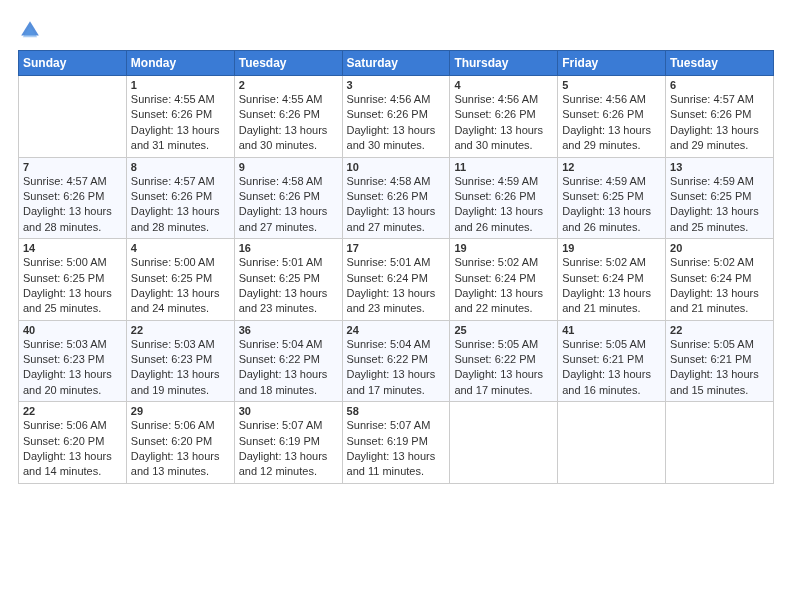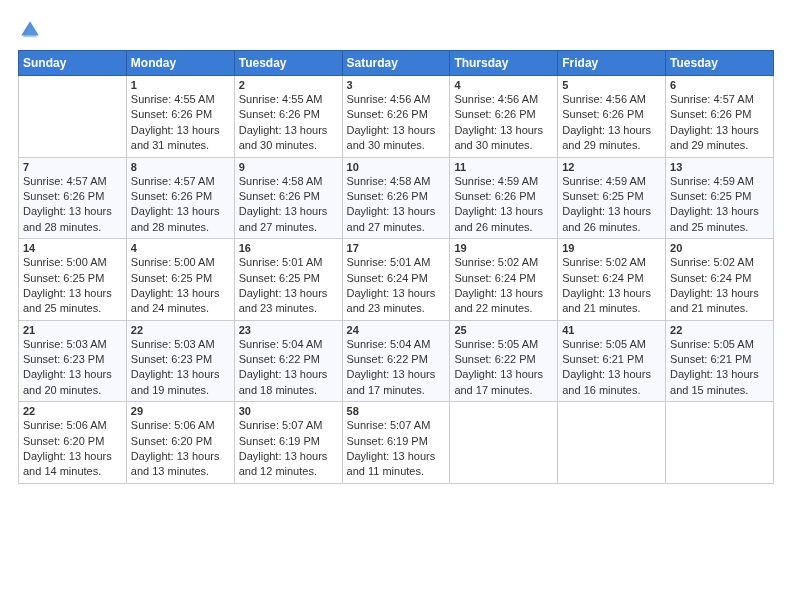--- a/index.html
+++ b/index.html
@@ -269,35 +269,35 @@
           <td>
             <span class="day-number">20</span>
             <div class="day-info" style="white-space: pre-line;">Sunrise: 5:02 AM
 Sunset: 6:24 PM
 Daylight: 13 hours
 and 21 minutes.</div>
           </td>
         </tr>
         <tr>
           <td>
-            <span class="day-number">21</span>
+            <span class="day-number">40</span>
             <div class="day-info" style="white-space: pre-line;">Sunrise: 5:03 AM
 Sunset: 6:23 PM
 Daylight: 13 hours
 and 20 minutes.</div>
           </td>
           <td>
             <span class="day-number">22</span>
             <div class="day-info" style="white-space: pre-line;">Sunrise: 5:03 AM
 Sunset: 6:23 PM
 Daylight: 13 hours
 and 19 minutes.</div>
           </td>
           <td>
-            <span class="day-number">23</span>
+            <span class="day-number">36</span>
             <div class="day-info" style="white-space: pre-line;">Sunrise: 5:04 AM
 Sunset: 6:22 PM
 Daylight: 13 hours
 and 18 minutes.</div>
           </td>
           <td>
             <span class="day-number">24</span>
             <div class="day-info" style="white-space: pre-line;">Sunrise: 5:04 AM
 Sunset: 6:22 PM
 Daylight: 13 hours

